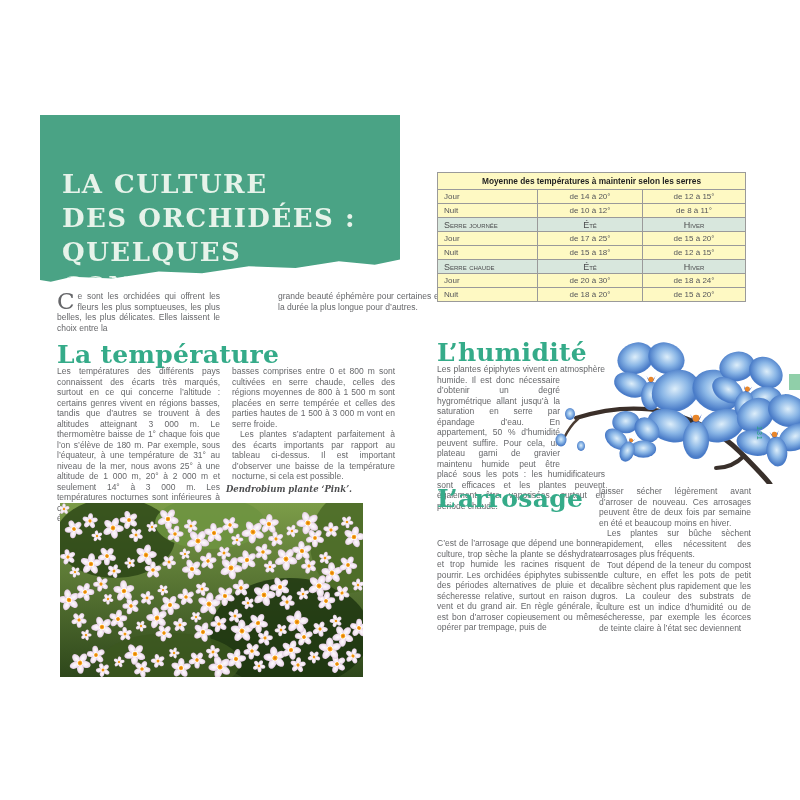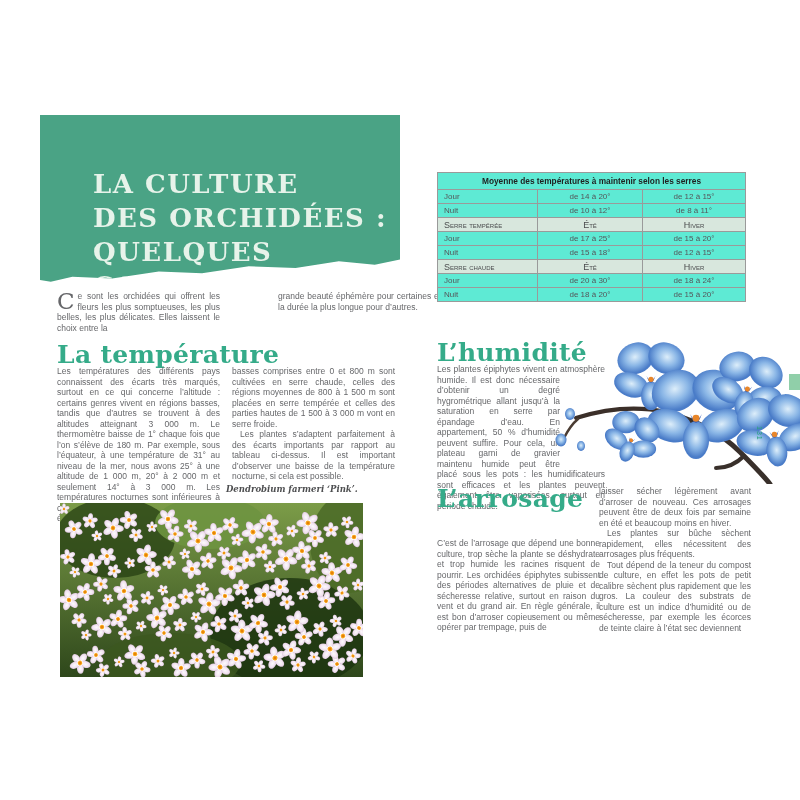--- a/index.html
+++ b/index.html
@@ -12,21 +12,21 @@
     position:absolute; left:40px; top:115px; width:360px; height:172px;
     background:#4aa385;
     clip-path:polygon(0 0,100% 0,100% 84%,93% 87%,83% 85%,71% 89%,58% 88%,45% 92%,33% 91%,20% 95%,9% 94%,3% 97%,0 96%);
   }
   .title-text {
     position:absolute; left:22px; top:52px;
     font-family:"DejaVu Serif", serif; font-weight:600;
     font-size:26px; line-height:34px; letter-spacing:1.5px;
     color:#e7f3ea;
   }
-  .title-text span { display:block;margin-left:31px; }
+  .title-text span { display:block; }
 
   .hdg {
     position:absolute; font-family:"DejaVu Serif", serif;
     font-size:25px; font-weight:700; color:#35ab89; letter-spacing:0.3px;
   }
 
   .body-text {
     position:absolute; font-size:8.5px; line-height:10.5px;
     color:#66676a; text-align:justify;
   }
@@ -42,21 +42,21 @@
     font-family:"DejaVu Serif", serif; font-style:italic; font-weight:700;
     font-size:8.5px; color:#4d4e50;
   }
 
   
   .temp-table {
     position:absolute; left:437px; top:172px; width:308px;
     border-collapse:collapse; font-size:8px; color:#55565a;
     table-layout:fixed;
   }
-  .temp-table td { border:1px solid #9a9a9a; height:14px; padding:0 2px 0 6px; background:#5eead4; }
+  .temp-table td { border:1px solid #9a9a9a; height:14px; padding:0 2px 0 6px; background:#fef9c3; }
   .temp-table td.center { text-align:center; padding:0; }
   .temp-table td.t-title { font-weight:bold; color:#1f1f1f; text-align:center; font-size:8.3px; height:17px; padding:0; }
   .temp-table tr.t-sec td { background:#d8e7dd; font-variant:small-caps; font-size:9px; color:#4b4c4e; }
 
   .photo { position:absolute; }
 
   .page-num {
     position:absolute; left:756px; top:426px;
     writing-mode:vertical-rl; font-size:7px; letter-spacing:1px; color:#2ba37f;
   }
@@ -83,21 +83,21 @@
   </div>
 
   <div class="hdg" style="left:57px;top:340px;">La température</div>
   <div class="body-text" style="left:57px;top:366px;width:163px;">
     <p>Les températures des différents pays connaissent des écarts très marqués, surtout en ce qui concerne l’altitude : certains genres vivent en régions basses, tandis que d’autres se trouvent à des altitudes atteignant 3 000 m. Le thermomètre baisse de 1° chaque fois que l’on s’élève de 180 m. Par exemple, sous l’équateur, à une température de 31° au niveau de la mer, nous avons 25° à une altitude de 1 000 m, 20° à 2 000 m et seulement 14° à 3 000 m. Les températures nocturnes sont inférieures à celles de la journée, surtout en altitude élevée. Les plantes des régions</p>
   </div>
   <div class="body-text" style="left:232px;top:366px;width:163px;">
     <p>basses comprises entre 0 et 800 m sont cultivées en serre chaude, celles des régions moyennes de 800 à 1 500 m sont placées en serre tempérée et celles des parties hautes de 1 500 à 3 000 m vont en serre froide.</p>
     <p>Les plantes s’adaptent parfaitement à des écarts importants par rapport au tableau ci-dessus. Il est important d’observer une baisse de la température nocturne, si cela est possible.</p>
   </div>
-  <div class="caption">Dendrobium farmeri ‘Pink’.</div>
+  <div class="caption">Dendrobium plante ‘Pink’.</div>
 
   <svg class="photo" style="left:60px;top:503px;" width="303" height="174" viewBox="0 0 303 174">
     <defs>
       <linearGradient id="leafbg" x1="0" y1="0" x2="0" y2="1">
         <stop offset="0" stop-color="#7c9c48"></stop>
           <stop offset="1" stop-color="#2e471b"></stop>
       </linearGradient>
       <radialGradient id="petalGrad" cx="50%" cy="50%">
         <stop offset="0%" stop-color="#fdfbfd"></stop>
           <stop offset="70%" stop-color="#f1e3f0"></stop>
@@ -255,21 +255,21 @@
       <td>Jour</td>
       <td class="center">de 14 à 20°</td>
       <td class="center">de 12 à 15°</td>
     </tr>
     <tr>
       <td>Nuit</td>
       <td class="center">de 10 à 12°</td>
       <td class="center">de 8 à 11°</td>
     </tr>
     <tr class="t-sec">
-      <td>Serre tempérée</td>
+      <td>Serre journée</td>
       <td class="center">Été</td>
       <td class="center">Hiver</td>
     </tr>
     <tr>
       <td>Jour</td>
       <td class="center">de 17 à 25°</td>
       <td class="center">de 15 à 20°</td>
     </tr>
     <tr>
       <td>Nuit</td>

